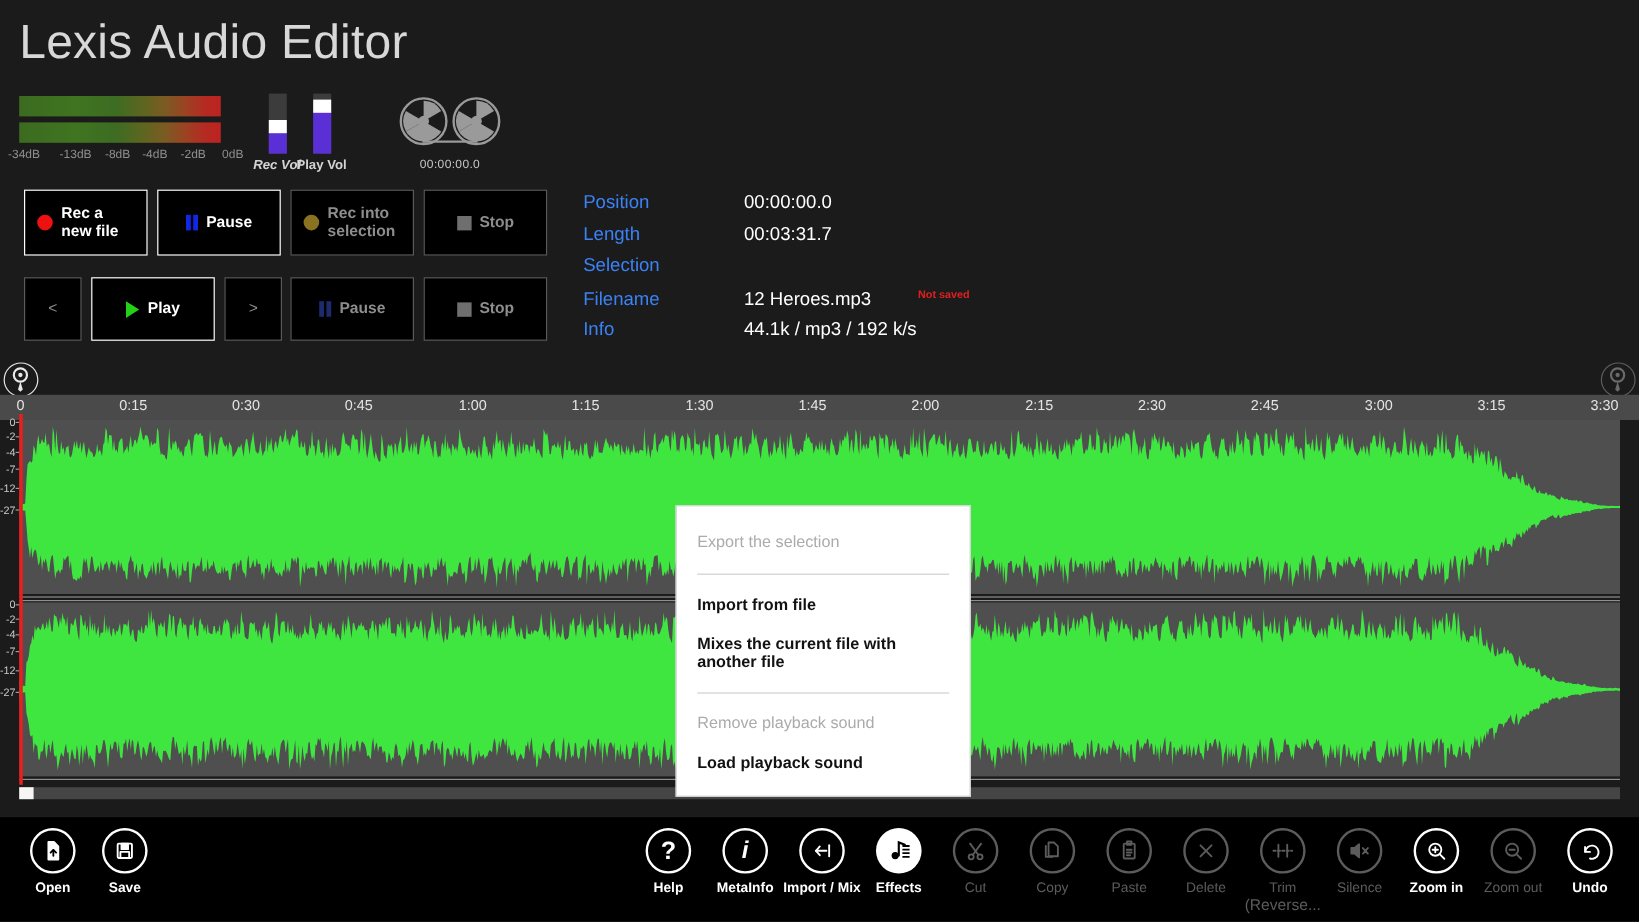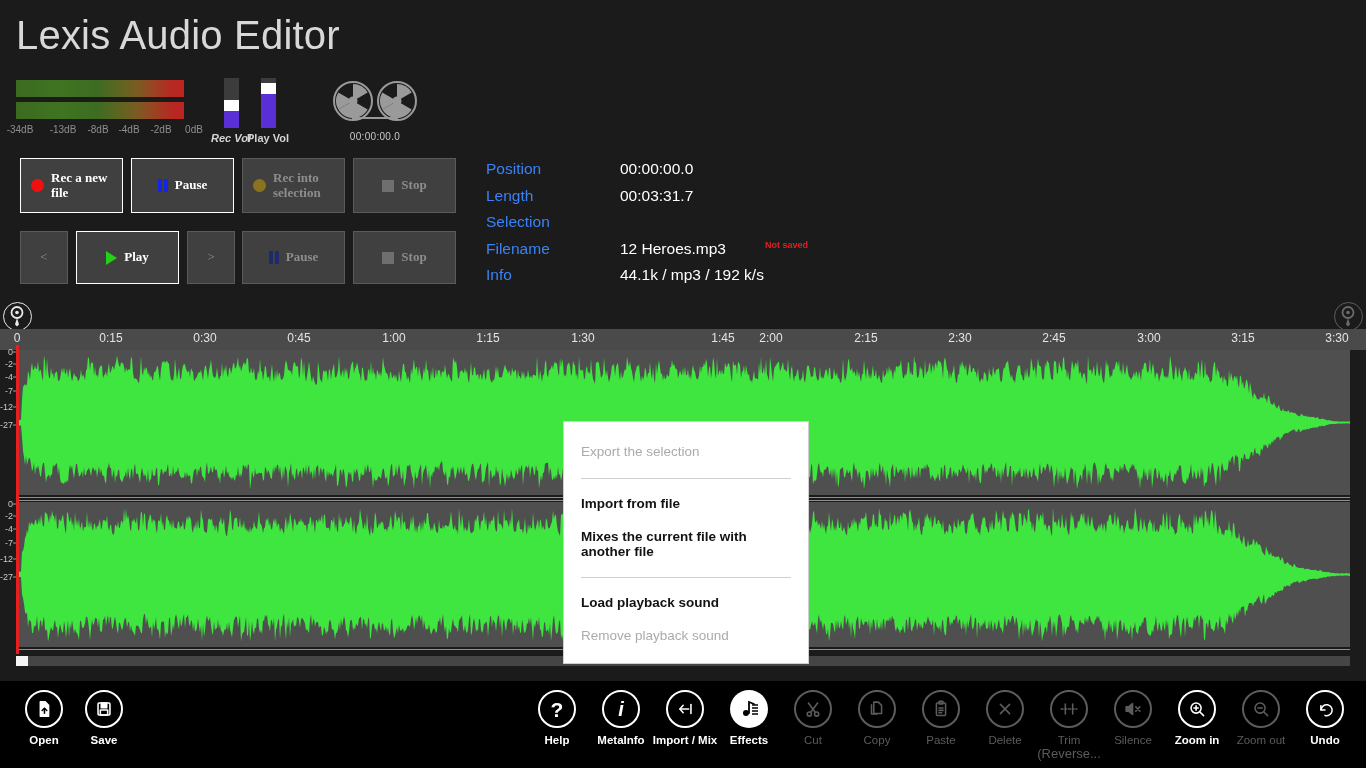--- a/index.html
+++ b/index.html
@@ -42,24 +42,24 @@
   .vol-thumb { position: absolute; left: 0; right: 0; height: 11px; background: #fff; }
   .vol-label { font-size: 11px; color: #d4d4d4; margin-top: 4px; font-weight: bold; }
 
   
   .reels { position: absolute; left: 330px; top: 80px; text-align: center; width: 90px; }
   .reel-timer { font-size: 10px; color: #c9c9c9; margin-top: 3px; letter-spacing: .3px; }
 
   
   .btn-row { position: absolute; display: flex; }
   .tbtn {
-    border: 1px solid #5a5a5a; background: #404040; color: #8d8d8d;
+    border: 1px solid #5a5a5a; background: #000000; color: #8d8d8d;
     display: flex; align-items: center; justify-content: center; gap: 7px;
     font-size: 13px; font-weight: bold; text-align: left;
-    padding: 0 10px; line-height: 1.15; font-family: Liberation Serif, serif;
+    padding: 0 10px; line-height: 1.15;
   }
   .tbtn.enabled { border-color: #ffffff; color: #ffffff; }
   .tbtn .lbl { display: inline-block; }
   .dot { width: 13px; height: 13px; border-radius: 50%; flex: 0 0 auto; }
   .sq  { width: 12px; height: 12px; flex: 0 0 auto; }
   .pausebars { display: flex; gap: 2px; flex: 0 0 auto; }
   .pausebars i { display: block; width: 4px; height: 13px; }
   .tri {
     width: 0; height: 0; flex: 0 0 auto;
     border-left: 11px solid #23d116;
@@ -297,21 +297,21 @@
   </div>
 
   <div class="ruler" id="ruler">
       <div class="tk" style="left: 17px;">0</div>
       <div class="tk" style="left: 111px;">0:15</div>
       <div class="tk" style="left: 205px;">0:30</div>
       <div class="tk" style="left: 299px;">0:45</div>
       <div class="tk" style="left: 394px;">1:00</div>
       <div class="tk" style="left: 488px;">1:15</div>
       <div class="tk" style="left: 583px;">1:30</div>
-      <div class="tk" style="left: 677px; margin-left: 46px;">1:45</div>
+      <div class="tk" style="left: 677px;">1:45</div>
       <div class="tk" style="left: 771px;">2:00</div>
       <div class="tk" style="left: 866px;">2:15</div>
       <div class="tk" style="left: 960px;">2:30</div>
       <div class="tk" style="left: 1054px;">2:45</div>
       <div class="tk" style="left: 1149px;">3:00</div>
       <div class="tk" style="left: 1243px;">3:15</div>
       <div class="tk" style="left: 1337px;">3:30</div>
     </div>
   <div id="tickmarks">
       <div class="tickmark" style="left: 109px;"></div>
@@ -380,22 +380,22 @@
   <div class="hscroll">
     <div class="thumb"></div>
   </div>
 
   <div class="popup" id="popup">
       <div class="mi disabled">Export the selection</div>
       <div class="sep"></div>
       <div class="mi">Import from file</div>
       <div class="mi">Mixes the current file with another file</div>
       <div class="sep"></div>
+      <div class="mi disabled">Remove playback sound</div>
       <div class="mi">Load playback sound</div>
-      <div class="mi disabled">Remove playback sound</div>
     </div>
 
   <div class="toolbar" id="toolbar">
       <div class="tool" style="left: 0px;">
         <div class="ring">
           <svg width="22" height="22" viewBox="0 0 24 24" fill="none" stroke="#ffffff" stroke-width="1.7" stroke-linecap="round" stroke-linejoin="round">
             <path d="M8 4h5l4 4v12H8z" fill="#ffffff" stroke="#ffffff"></path>
             <path d="M12.5 16.5v-5" stroke="#000"></path>
             <path d="M10 13.6l2.5-2.4 2.5 2.4" stroke="#000" fill="none"></path>
           </svg>

